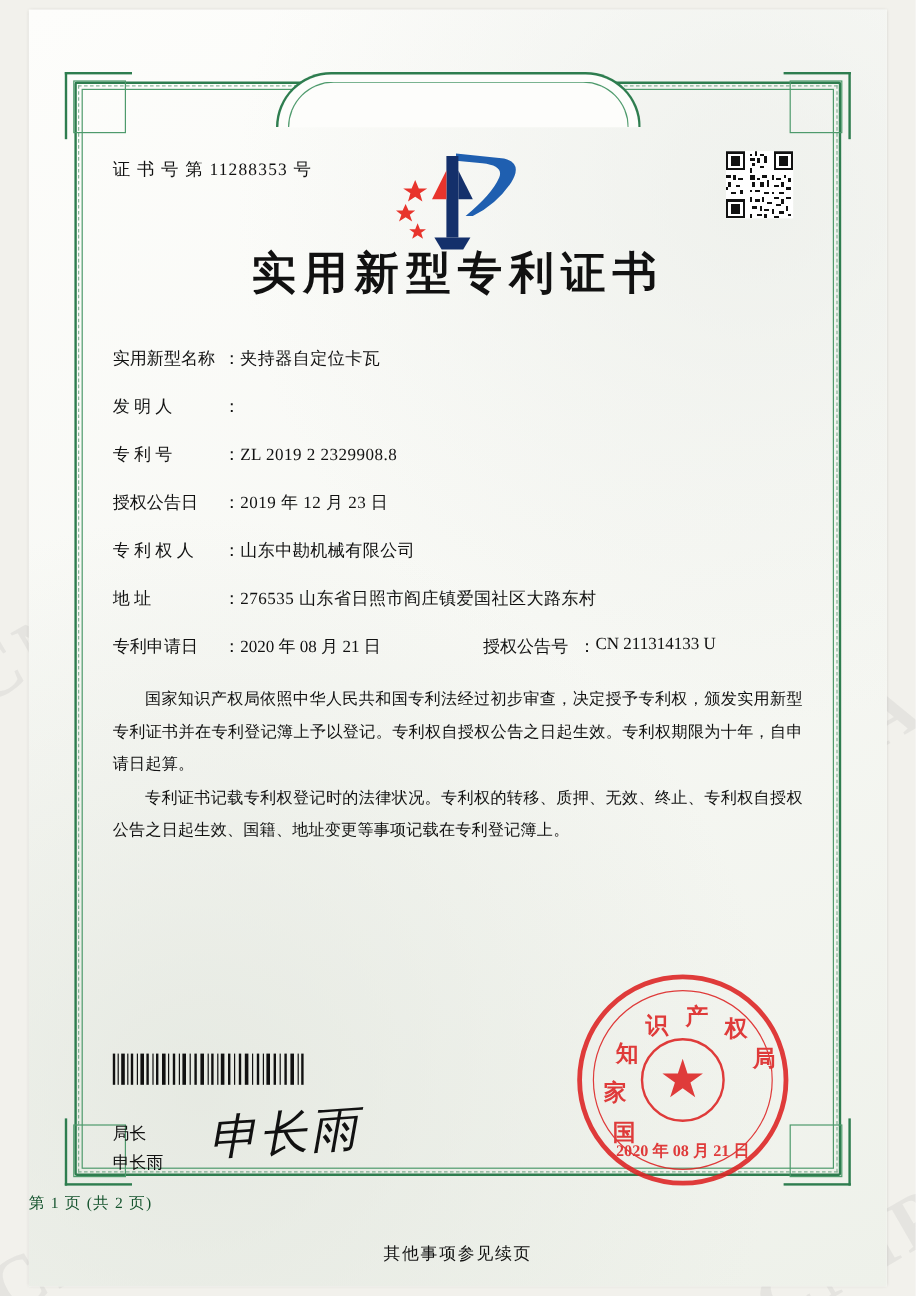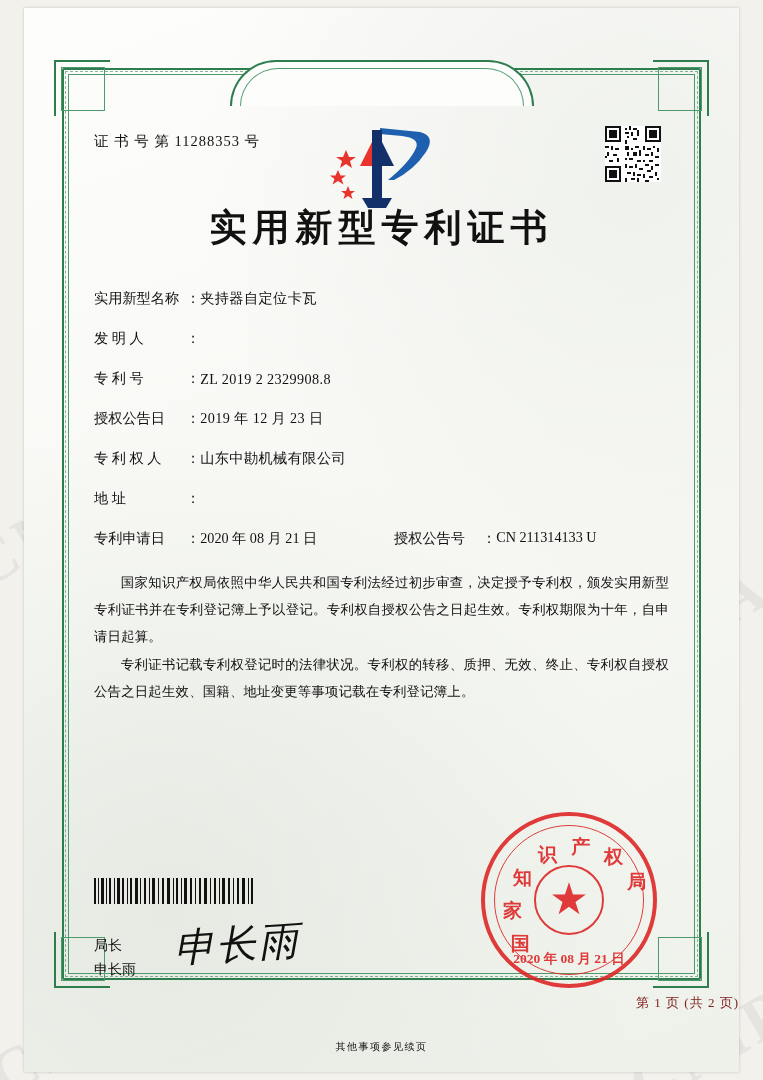--- a/index.html
+++ b/index.html
@@ -188,25 +188,25 @@
     transform-origin:0 0;
     font-family:"DejaVu Serif",serif;
   }
   .seal-date{
     position:absolute;left:50%;bottom:16px;transform:translateX(-50%);
     color:#d22;font-size:13.5px;white-space:nowrap;font-weight:600;
   }
 
   .page-num{
     position:absolute;left:0;right:0;bottom:60px;
-    text-align:right;font-size:13px;color:#7f1d1d;letter-spacing:1px;
+    text-align:left;font-size:13px;color:#14532d;letter-spacing:1px;
   }
   .footnote{
     position:absolute;left:0;right:0;bottom:18px;
-    text-align:center;font-size:10px;color:#111;letter-spacing:1.5px;
+    text-align:center;font-size:14px;color:#111;letter-spacing:1.5px;
   }
 </style>
 </head>
 <body>
 
 <div class="wm" style="left:170px;top:150px;font-size:64px;">CNIPA</div>
 <div class="wm" style="left:470px;top:170px;font-size:64px;">CNIPA</div>
 <div class="wm" style="left:-40px;top:480px;font-size:64px;">CNIPA</div>
 <div class="wm" style="left:560px;top:600px;font-size:64px;">CNIPA</div>
 <div class="wm" style="left:-20px;top:990px;font-size:64px;">CNIPA</div>
@@ -348,30 +348,31 @@
 
       <div class="field">
         <span class="f-label">专 利 权 人</span>
         <span class="f-colon">：</span>
         <span class="f-value">山东中勘机械有限公司</span>
       </div>
 
       <div class="field">
         <span class="f-label">地      址</span>
         <span class="f-colon">：</span>
+        <span class="f-value">276535 山东省日照市阎庄镇爱国社区大路东村</span>
       </div>
 
       <div class="field-row2">
         <div class="left">
           <span class="f-label">专利申请日</span>
           <span class="f-colon">：</span>
           <span>2020 年 08 月 21 日</span>
         </div>
         <div class="right">
-          <span class="f-label" style="width:88px;flex:0 0 88px;">授权公告号</span>
+          <span class="f-label" style="width:88px;flex:0 0 88px;text-align:center;">授权公告号</span>
           <span class="f-colon">：</span>
           <span>CN 211314133 U</span>
         </div>
       </div>
     </div>
 
     <div class="para">国家知识产权局依照中华人民共和国专利法经过初步审查，决定授予专利权，颁发实用新型专利证书并在专利登记簿上予以登记。专利权自授权公告之日起生效。专利权期限为十年，自申请日起算。</div>
     <div class="para second">专利证书记载专利权登记时的法律状况。专利权的转移、质押、无效、终止、专利权自授权公告之日起生效、国籍、地址变更等事项记载在专利登记簿上。</div>
   </div>
 

